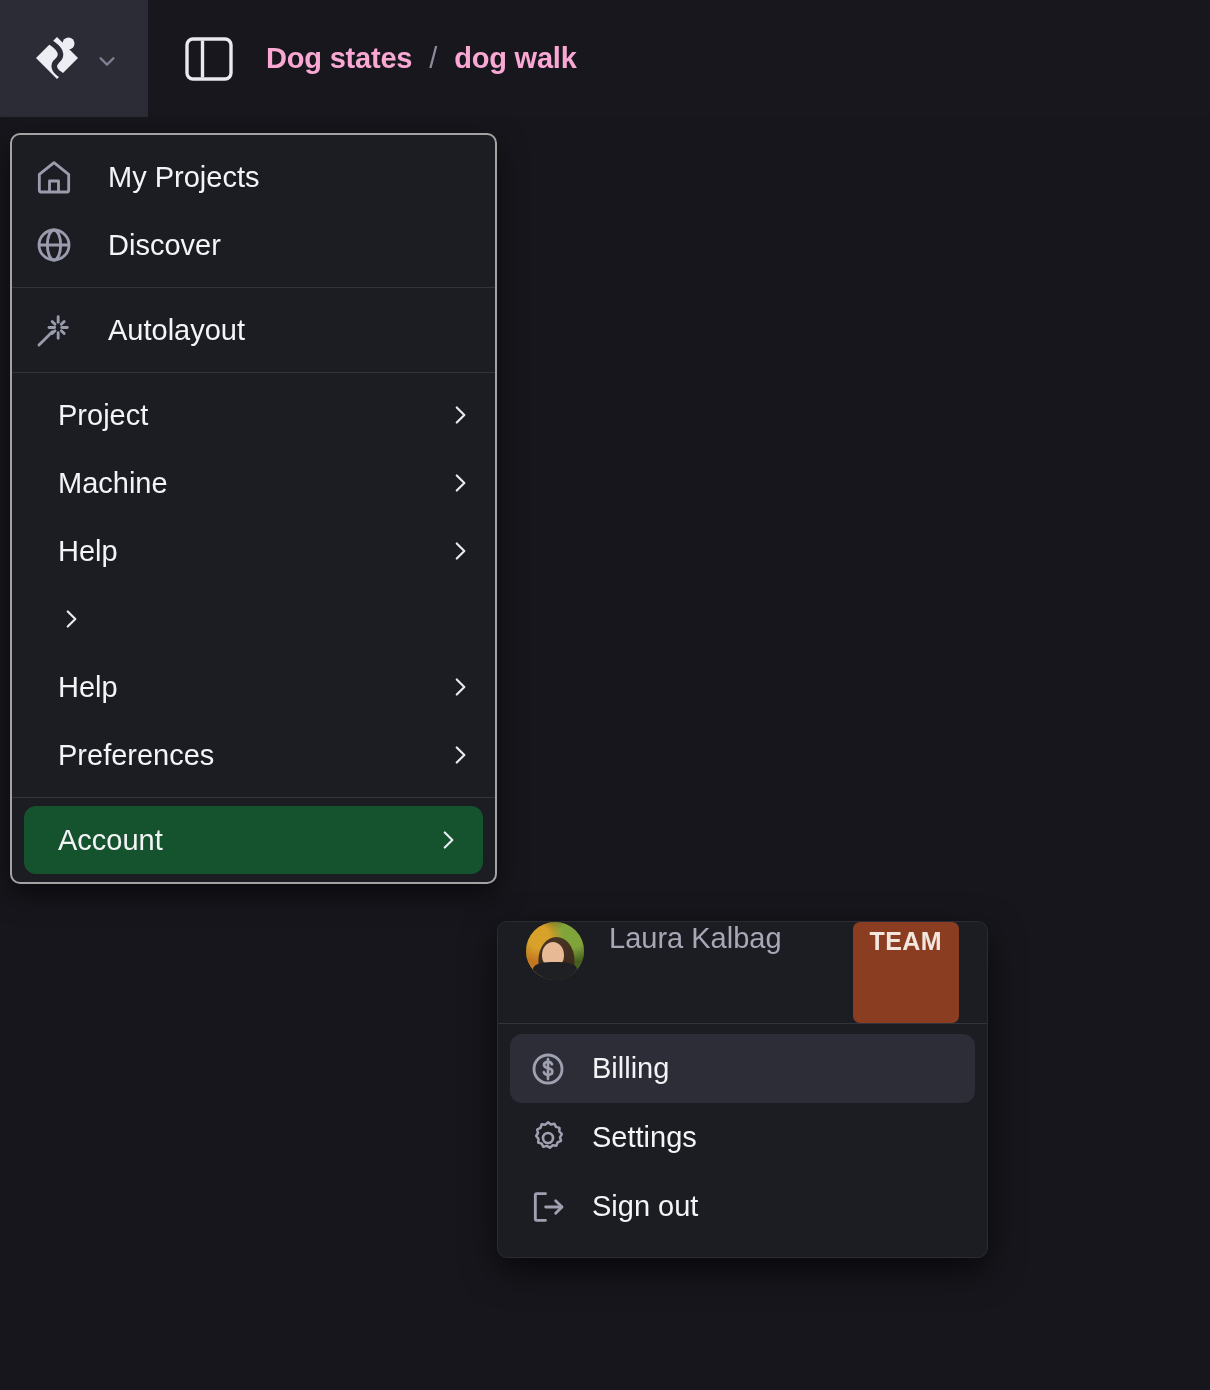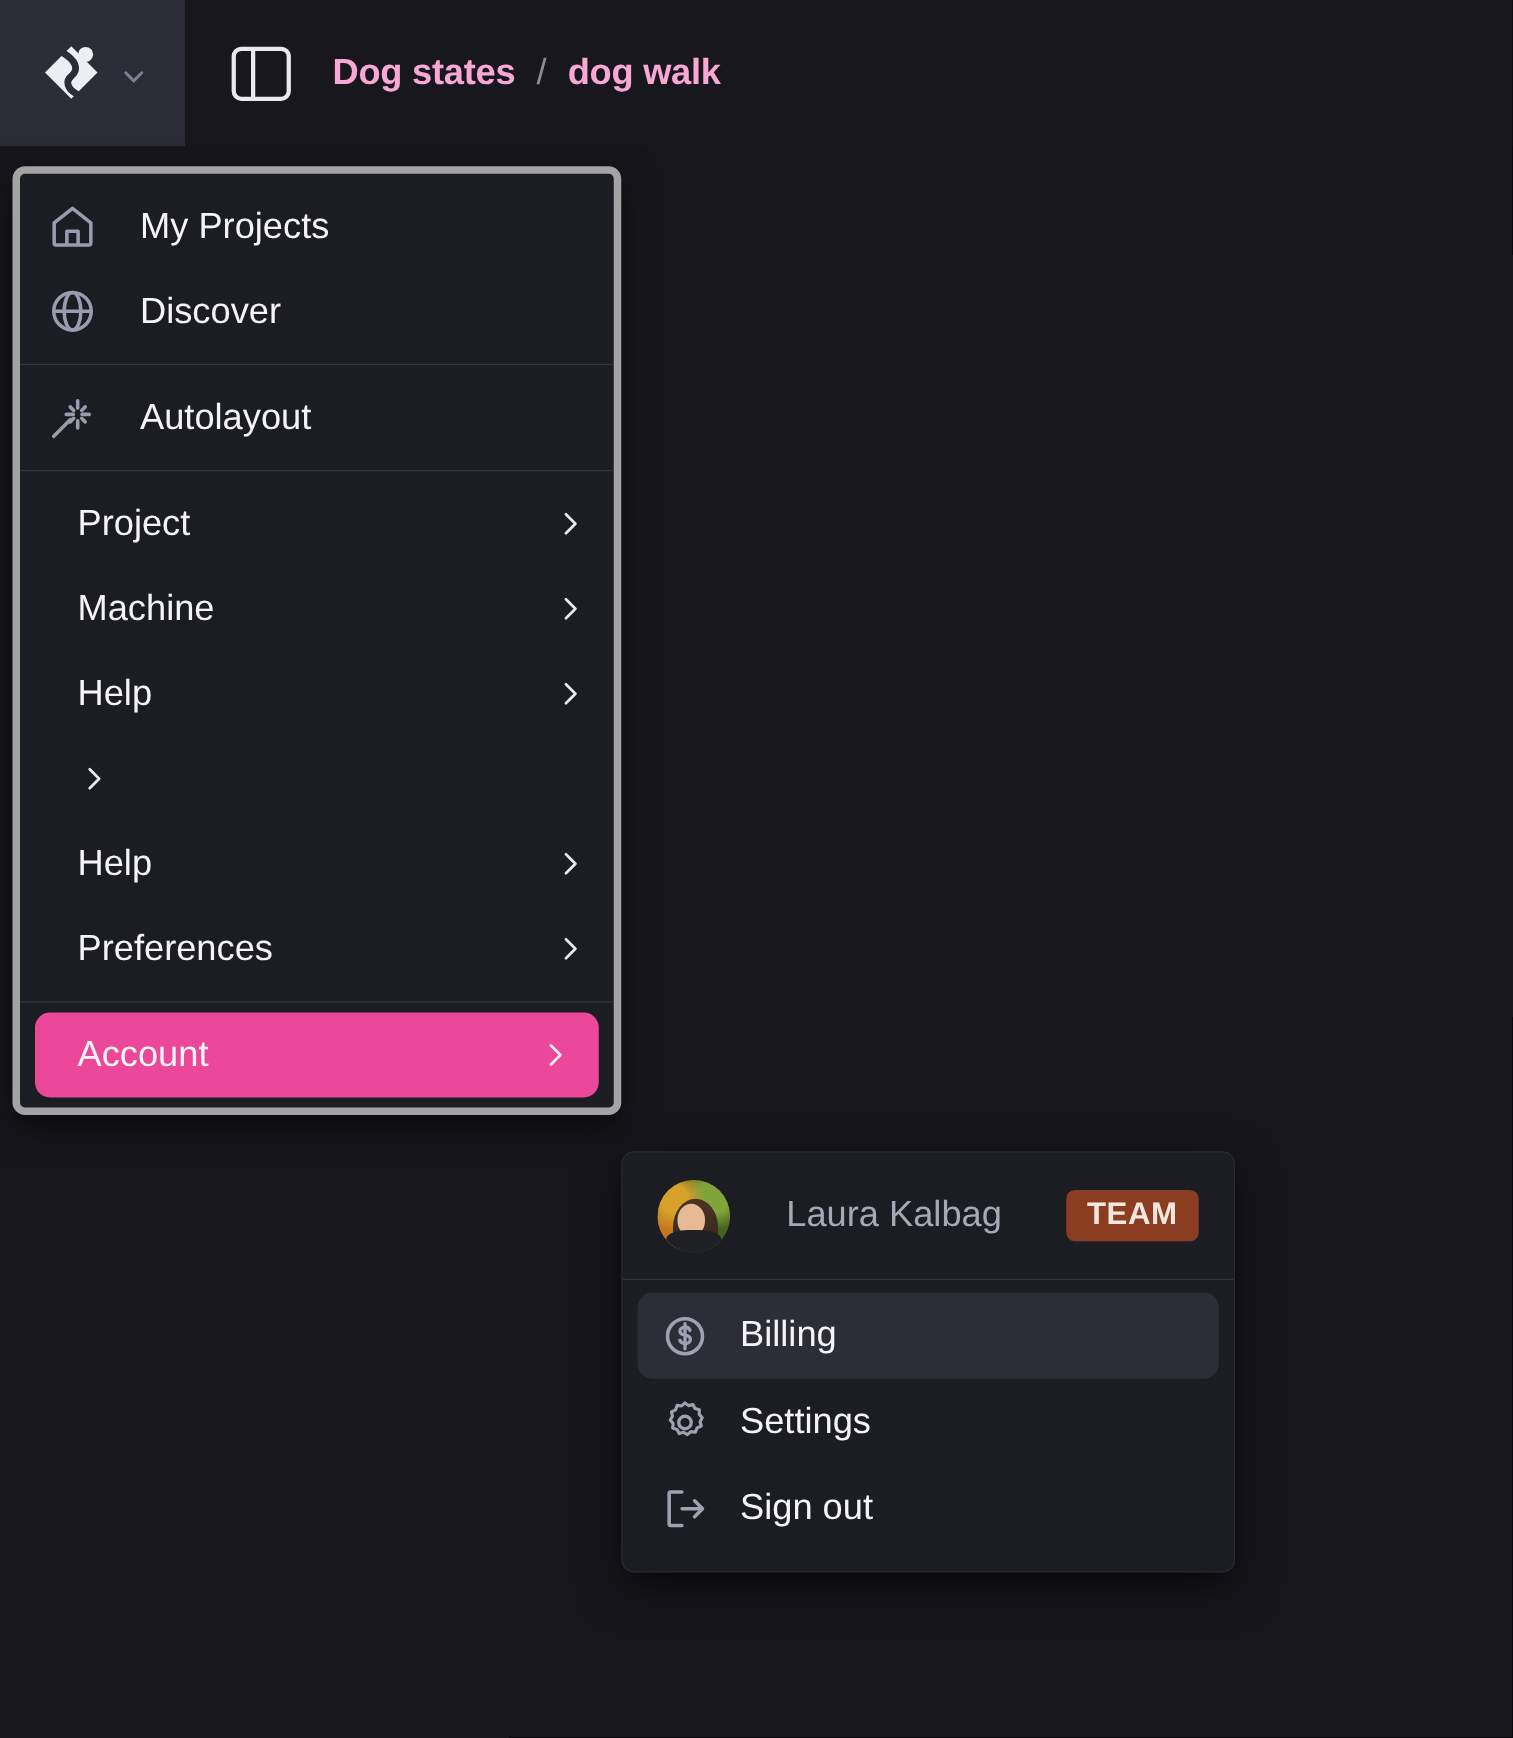--- a/index.html
+++ b/index.html
@@ -64,21 +64,21 @@
   .crumb { color: #f9a8d4; white-space: nowrap; }
   .crumb-sep { color: #8b8c99; font-weight: normal; }
 
   
   #main-menu {
     position: absolute;
     left: 10px; top: 133px;
     width: 487px;
     background: #1c1d23;
     border-radius: 10px;
-    border: 6px solid #a3a3a3;
+    border: 2px solid #a3a3a3;
     box-sizing: border-box;
     box-shadow: 0 10px 28px rgba(0,0,0,0.55);
     overflow: hidden;
   }
   .menu-section { padding: 8px 0; }
   .menu-sep { height: 1px; background: #32333d; }
 
   .menu-row {
     display: flex;
     align-items: center;
@@ -104,21 +104,21 @@
     white-space: nowrap;
   }
   .menu-row .m-chevron {
     color: #e9e9ef;
     display: flex;
     align-items: center;
   }
   .menu-row.no-icon { padding-left: 46px; }
 
   .menu-row.highlight {
-    background: #ec4899;
+    background: #14532d;
     border-radius: 12px;
     margin: 0 12px;
     padding-left: 34px;
     padding-right: 22px;
     width: calc(100% - 24px);
     box-sizing: border-box;
   }
 
   
   #account-menu {
@@ -127,26 +127,24 @@
     width: 491px;
     background: #1c1d23;
     border-radius: 10px;
     border: 1px solid #2a2b33;
     box-sizing: border-box;
     box-shadow: 0 12px 34px rgba(0,0,0,0.6);
     overflow: hidden;
   }
   #account-user {
     display: flex;
-    align-items: center;
     height: 101px;
     padding: 0 28px;
     box-sizing: border-box;
     cursor: default;
-    gap: 20px;
   }
   #avatar {
     width: 58px; height: 58px;
     border-radius: 50%;
     overflow: hidden;
     flex: 0 0 auto;
     margin-right: 25px;
     position: relative;
     background: #1d2a16;
   }

